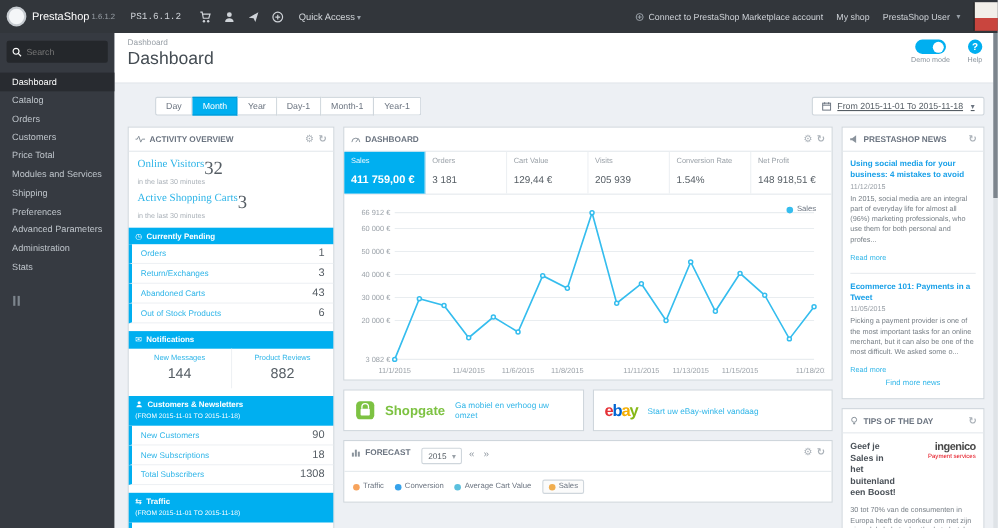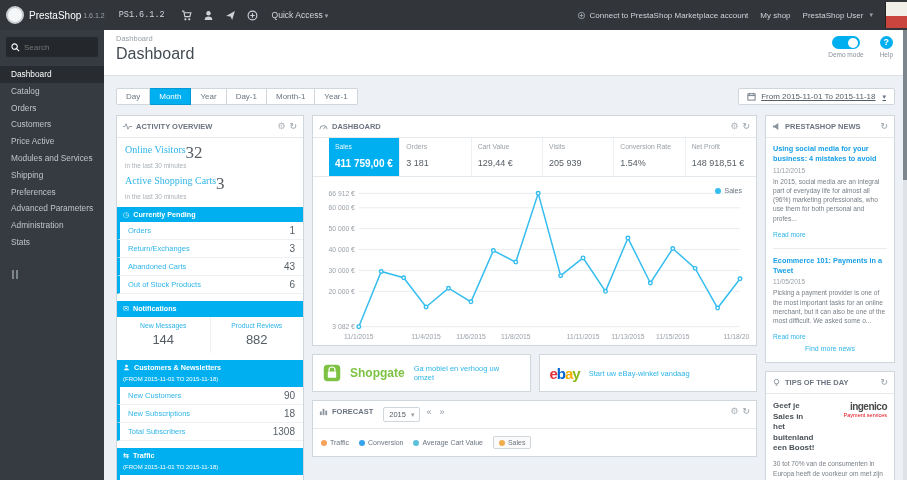--- a/index.html
+++ b/index.html
@@ -46,21 +46,21 @@
   .toggle::after { content:""; position:absolute; right:1.5px; top:1.5px; width:10px; height:10px; border-radius:50%; background:#fff; }
   .help-circle { width:13px; height:13px; border-radius:50%; background:#00aff0; color:#fff; font-size:9px; font-weight:bold;
     text-align:center; line-height:13px; }
   .hc-label { font-size:6.5px; color:#8a939c; }
 
   
   .toolbar { display:flex; align-items:center; margin:12px 12px 10px; }
   .btn-group { display:flex; }
   .btn-group .btn { font-size:8px; color:#6b7480; background:#fff; border:1px solid #cfd6dc; border-left:none;
     padding:3px 9px; cursor:pointer; font-family:inherit; }
-  .btn-group .btn:first-child { border-left:1px solid #cfd6dc; border-radius:2px 0 0 2px; }
+  .btn-group .btn:first-child { border-left:1px solid #cfd6dc; border-radius:2px 0 0 2px;margin-left:25px; }
   .btn-group .btn:last-child { border-radius:0 2px 2px 0; }
   .btn-group .btn.active { background:#00aff0; border-color:#0099d6; color:#fff; }
   .date-range { margin-left:auto; background:#fff; border:1px solid #cfd6dc; border-radius:2px; font-size:8px;
     color:#555d64; padding:3px 8px; display:flex; align-items:center; gap:5px; cursor:pointer;text-decoration:underline; }
 
   
   .columns { display:flex; gap:8px; margin:0 12px; align-items:flex-start; }
   .col-left { width:188px; flex:none; }
   .col-mid  { flex:1; min-width:0; }
   .col-right{ width:130px; flex:none; }
@@ -87,21 +87,21 @@
   .data-row .val { color:#555d64; font-size:10px; }
   .notif-cols { display:flex; }
   .notif-col { flex:1; text-align:center; padding:5px 2px 6px; cursor:pointer; }
   .notif-col + .notif-col { border-left:1px solid #eef1f4; }
   .notif-col .lbl { color:#2fb5e8; font-size:6.8px; }
   .notif-col .val { color:#555d64; font-size:13px; margin-top:3px; }
   .ga-link { display:flex; align-items:center; gap:4px; padding:5px 8px; color:#2fb5e8; font-size:7px; cursor:pointer;
     border-left:3px solid #00aff0; }
 
   
-  .kpi-row { display:flex; border-bottom:1px solid #e4e9ed;padding-left:16px; }
+  .kpi-row { display:flex; border-bottom:1px solid #e4e9ed; }
   .kpi { flex:1; padding:5px 6px 7px; border-right:1px solid #edf0f3; cursor:pointer; min-width:0; }
   .kpi:last-child { border-right:none; }
   .kpi .label { font-size:6.8px; color:#9aa1a8; white-space:nowrap; }
   .kpi .value { font-size:9px; color:#555d64; margin-top:8px; white-space:nowrap; overflow:hidden; }
   .kpi.active { background:#00aff0; }
   .kpi.active .label { color:#eaf8ff; }
   .kpi.active .value { color:#fff; font-weight:bold; font-size:10px; }
   .chart-wrap { position:relative; padding:8px 6px 2px; }
   .chart-legend { position:absolute; top:10px; right:14px; display:flex; align-items:center; gap:3px;
     font-size:7px; color:#6b7480; cursor:pointer; }
@@ -192,21 +192,21 @@
     <svg style="width:9px;height:9px;flex:none" viewBox="0 0 10 10">
         <circle cx="4" cy="4" r="3" fill="none" stroke="#fff" stroke-width="1.2"></circle>
         <line x1="6.2" y1="6.2" x2="9" y2="9" stroke="#fff" stroke-width="1.2"></line>
       </svg>
     <input type="text" placeholder="Search" style="">
   </div>
   <div class="nav-item active">Dashboard</div>
   <div class="nav-item">Catalog</div>
   <div class="nav-item">Orders</div>
   <div class="nav-item">Customers</div>
-  <div class="nav-item">Price Active</div>
+  <div class="nav-item">Price Total</div>
   <div class="nav-item">Modules and Services</div>
   <div class="nav-item">Shipping</div>
   <div class="nav-item">Preferences</div>
   <div class="nav-item">Advanced Parameters</div>
   <div class="nav-item">Administration</div>
   <div class="nav-item">Stats</div>
   <div class="collapse-bars"><i></i><i></i></div>
 </nav>
 
 <main class="content">

